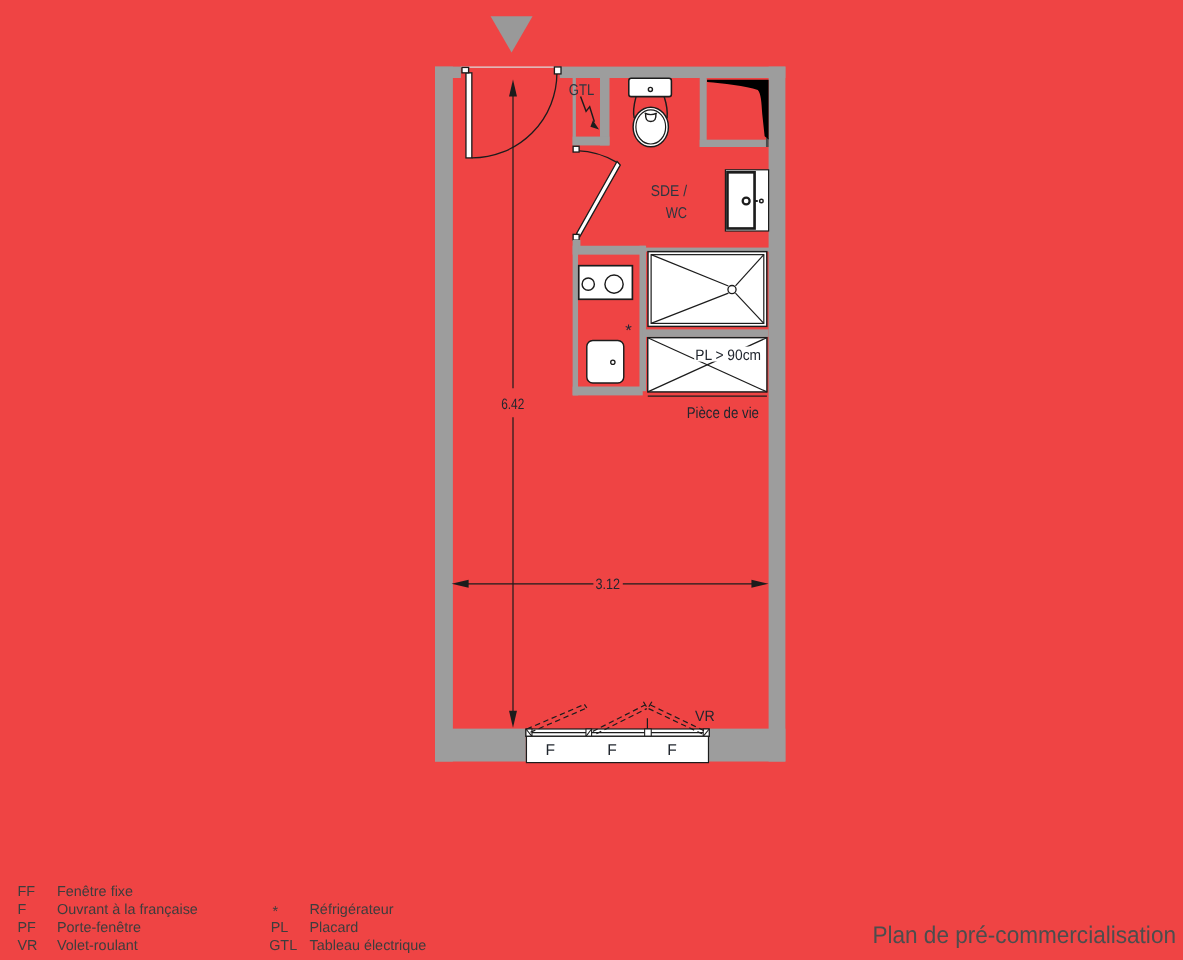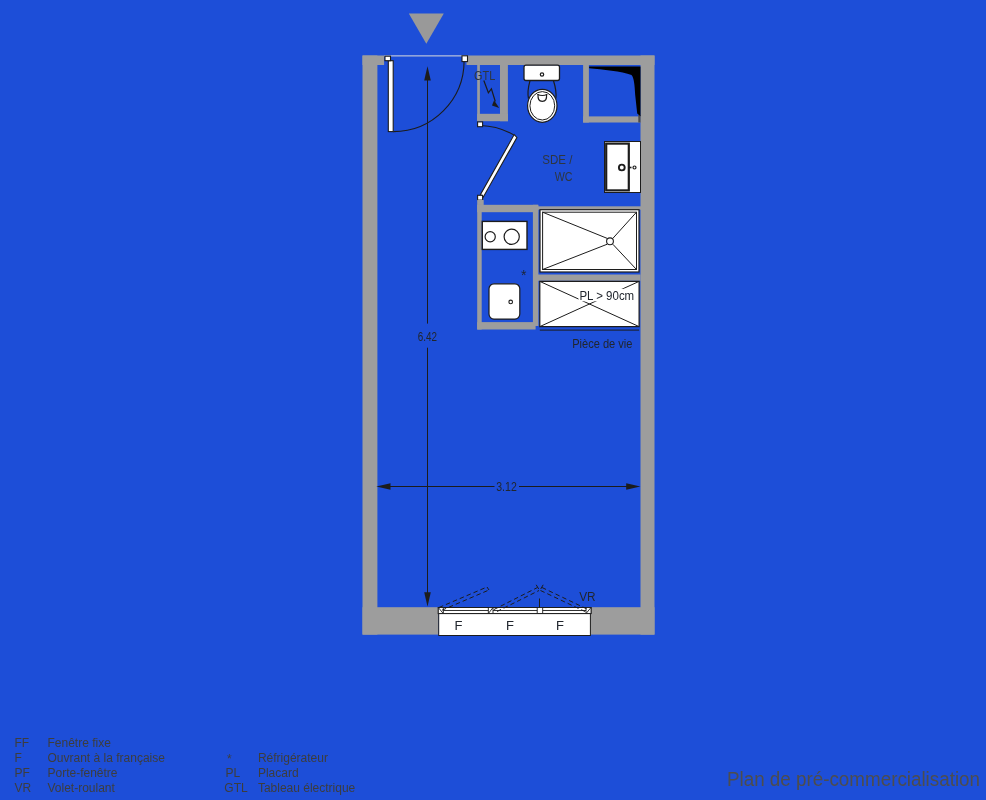--- a/index.html
+++ b/index.html
@@ -1,16 +1,16 @@
 <!DOCTYPE html>
 <html><head>
 <meta charset="utf-8">
 <style>
   html,body{margin:0;padding:0;background:#fff;}
-  .page{position:relative;width:986px;height:800px;background:#1d4ed8;overflow:hidden;
+  .page{position:relative;width:986px;height:800px;background:#ef4444;overflow:hidden;
         font-family:"Liberation Sans", sans-serif;}
   svg text{font-family:"Liberation Sans", sans-serif;}
 </style>
 </head>
 <body>
 <div class="page">
 <svg width="986" height="800" viewBox="0 0 986 800" xmlns="http://www.w3.org/2000/svg">
 
   <g>
         <polygon points="408.8,13.6 443.8,13.6 426.3,43.7" fill="#999999"></polygon>

